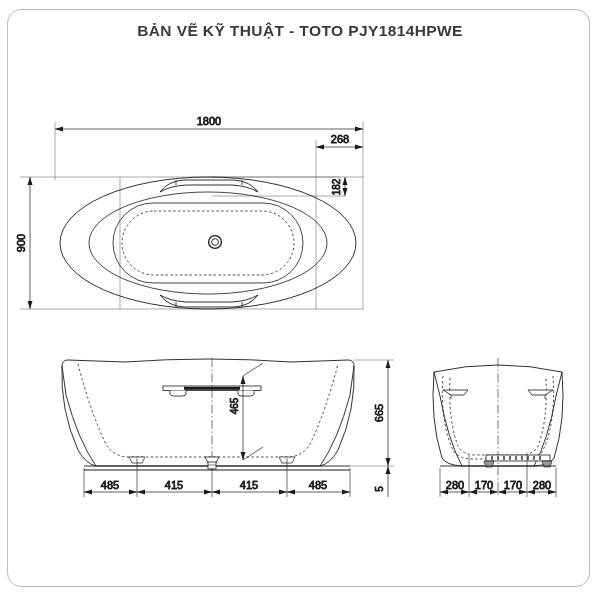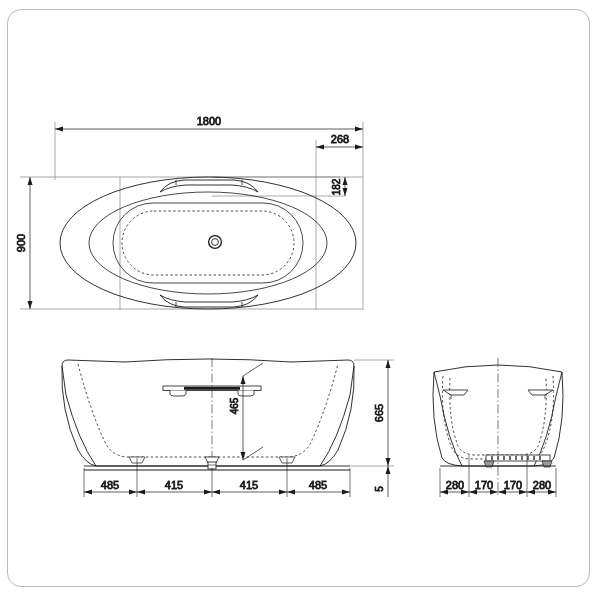--- a/index.html
+++ b/index.html
@@ -55,20 +55,21 @@
     font-size: 10px;
   }
 </style>
 </head>
 <body>
 
 <div id="page">
 
   <div id="frame"></div>
 
+  <div id="title">BẢN VẼ KỸ THUẬT - TOTO PJY1814HPWE</div>
 
   <svg id="drawing" viewBox="0 0 600 600">
 
     <defs>
       <marker id="arrL" markerWidth="9" markerHeight="7" refX="8" refY="3.5" orient="auto" markerUnits="userSpaceOnUse">
         <path d="M8,3.5 L0,1 L0,6 Z" fill="#1b1b1b"></path>
       </marker>
       <marker id="arrR" markerWidth="9" markerHeight="7" refX="1" refY="3.5" orient="auto" markerUnits="userSpaceOnUse">
         <path d="M1,3.5 L9,1 L9,6 Z" fill="#1b1b1b"></path>
       </marker>

